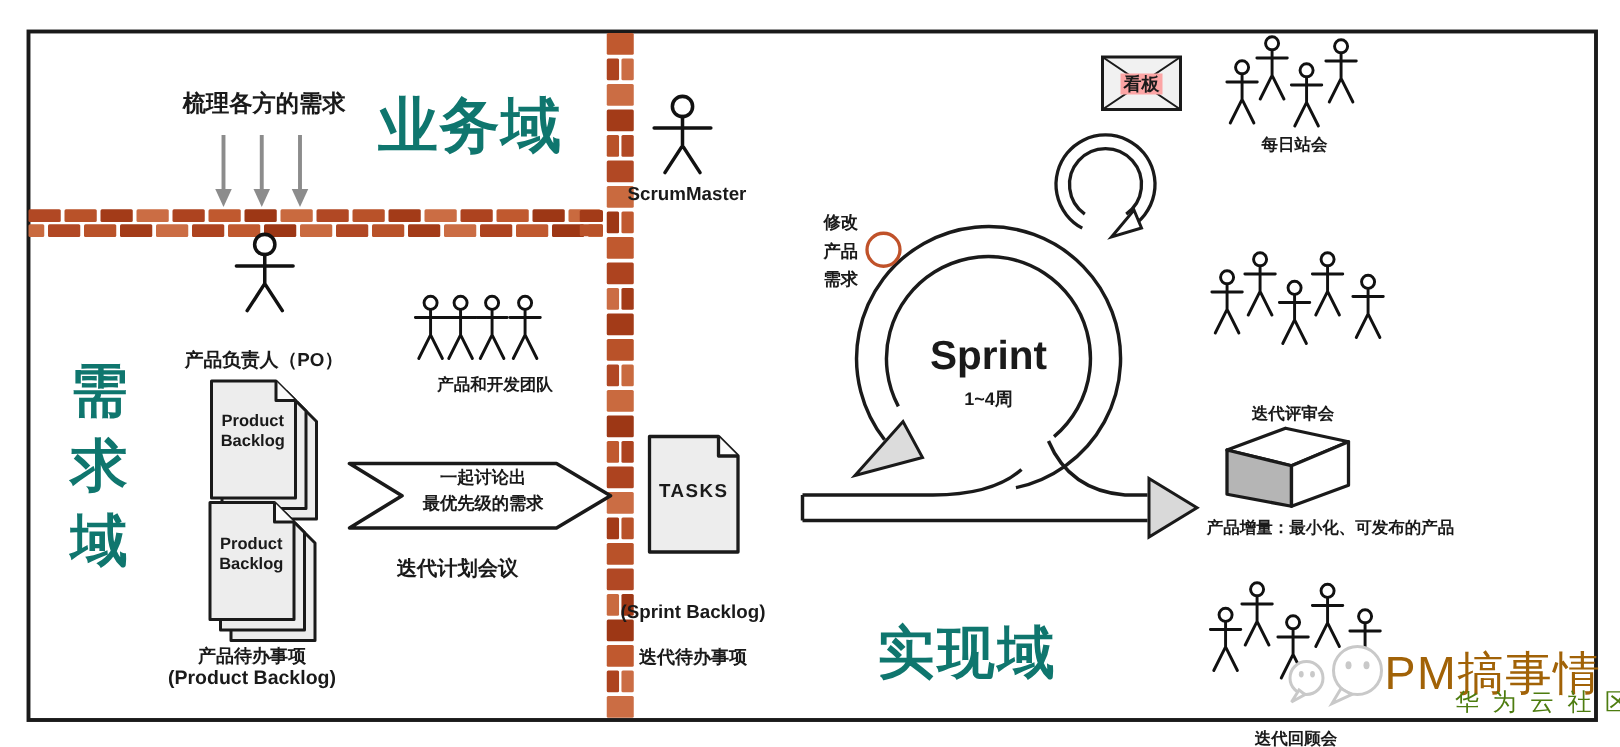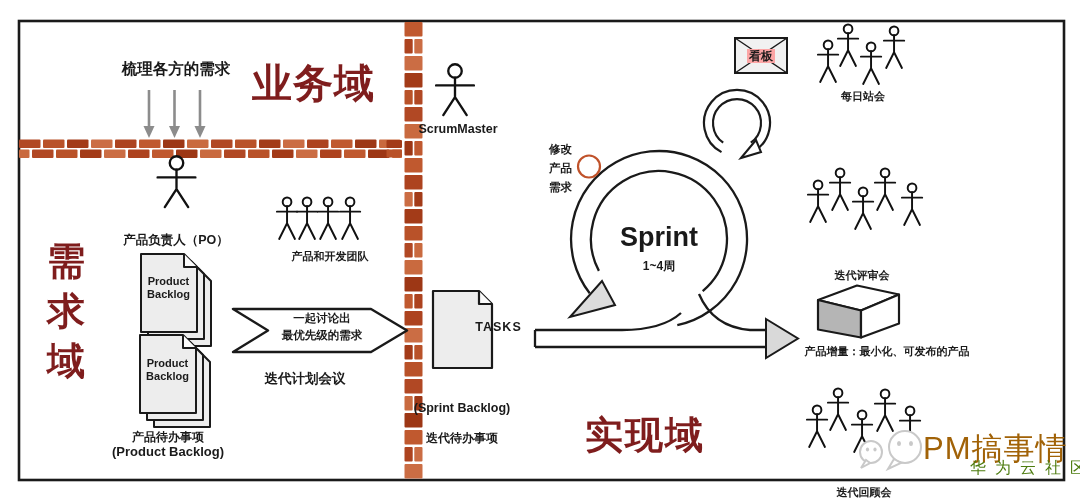--- a/index.html
+++ b/index.html
@@ -4,21 +4,21 @@
 <style>
   html,body{margin:0;padding:0;background:#ffffff;}
   .stage{
     position:relative;width:1080px;height:498px;background:#ffffff;overflow:hidden;
     font-family:"Liberation Sans","DejaVu Sans",sans-serif;color:#1a1a1a;
   }
   .stage svg{position:absolute;left:0;top:0;}
   .lbl{position:absolute;font-weight:bold;white-space:nowrap;}
   .lbl.center{text-align:center;}
   .lbl.wrap{white-space:normal;}
-  .red{color:#7f1d1d;}
+  .red{color:#0f766e;}
   .gray-wm{font-weight:400;color:#a16207;}
 </style>
 </head>
 <body>
 
 <div class="stage">
 
   <svg width="1080" height="498" viewBox="0 0 1080 498">
     <defs>
       <g id="person-sm">
@@ -230,21 +230,21 @@
 
   <div class="lbl center" style="left:277px;top:249px;width:106px;font-size:11px;">产品和开发团队</div>
 
   <div class="lbl center" style="left:262px;top:311px;width:120px;font-size:11.5px;">一起讨论出</div>
   <div class="lbl center" style="left:262px;top:328px;width:120px;font-size:11.5px;">最优先级的需求</div>
 
   <div class="lbl center" style="left:250px;top:370px;width:110px;font-size:13.5px;">迭代计划会议</div>
 
   <div class="lbl center" style="left:418px;top:122px;width:80px;font-size:12.5px;">ScrumMaster</div>
 
-  <div class="lbl center" style="left:433px;top:320px;width:59px;font-size:12.5px;letter-spacing:1px;padding-left:36px;">TASKS</div>
+  <div class="lbl center" style="left:433px;top:320px;width:59px;font-size:12.5px;letter-spacing:1px;">TASKS</div>
 
   <div class="lbl center" style="left:416px;top:386px;width:92px;font-size:12px;margin-top:44px;">迭代待办事项</div>
   <div class="lbl center" style="left:412px;top:401px;width:100px;font-size:12.5px;">(Sprint Backlog)</div>
 
   <div class="lbl" style="left:549px;top:140px;font-size:11.5px;line-height:19px;">
     <span style="display:block;">修改</span>
     <span style="display:block;">产品</span>
     <span style="display:block;">需求</span>
   </div>
 

